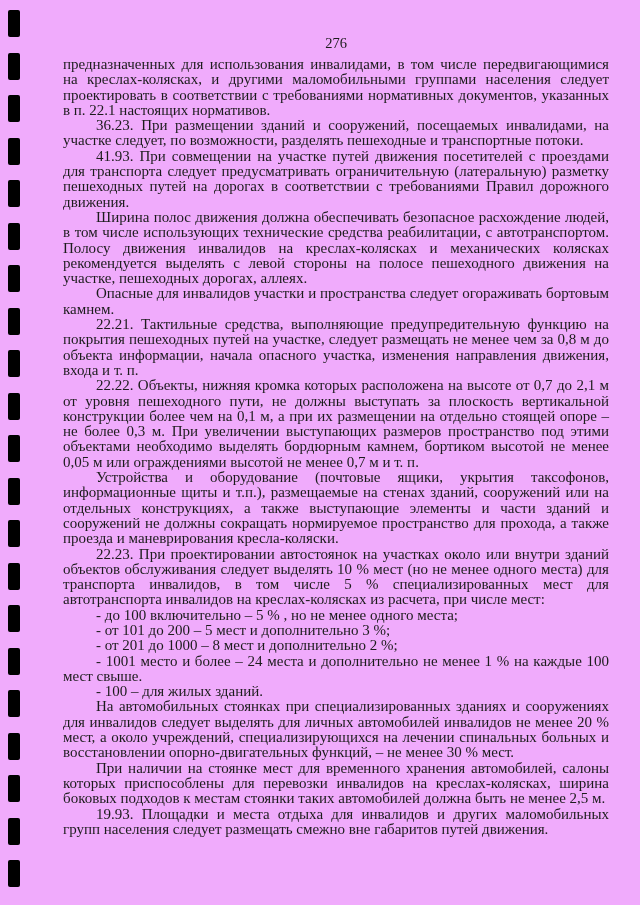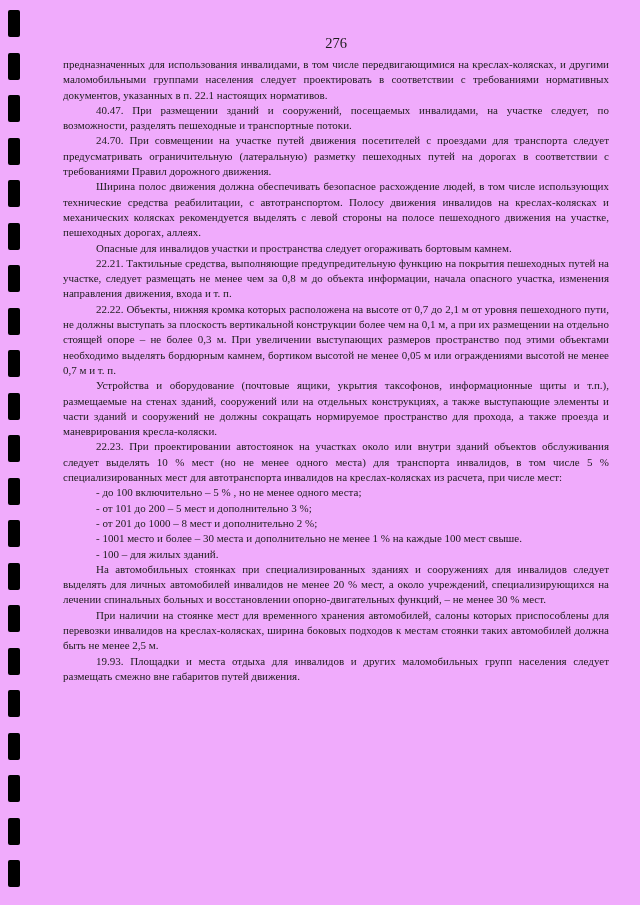--- a/index.html
+++ b/index.html
@@ -31,21 +31,21 @@
     width: 546px;
     text-align: center;
     font-size: 14.5px;
     line-height: 17px;
   }
   .content {
     position: absolute;
     top: 57px;
     left: 63px;
     width: 546px;
-    font-size: 11px;
+    font-size: 15px;
     line-height: 15.3px;
     text-align: justify;
   }
   .content p {
     margin: 0;
     padding: 0;
   }
   .content p.indent {
     text-indent: 33px;
   }
@@ -73,30 +73,30 @@
       <div class="binding-mark" style="top: 647.5px; background: rgb(0, 0, 0);"></div>
       <div class="binding-mark" style="top: 690px; background: rgb(0, 0, 0);"></div>
       <div class="binding-mark" style="top: 732.5px; background: rgb(0, 0, 0);"></div>
       <div class="binding-mark" style="top: 775px; background: rgb(0, 0, 0);"></div>
       <div class="binding-mark" style="top: 817.5px; background: rgb(0, 0, 0);"></div>
       <div class="binding-mark" style="top: 860px; background: rgb(0, 0, 0);"></div>
     </div>
   <div class="page-number">276</div>
   <div class="content" id="paragraphs-container">
       <p class="">предназначенных для использования инвалидами, в том числе передвигающимися на креслах-колясках, и другими маломобильными группами населения следует проектировать в соответствии с требованиями нормативных документов, указанных в п. 22.1 настоящих нормативов.</p>
-      <p class="indent">40.47. При размещении зданий и сооружений, посещаемых инвалидами, на участке следует, по возможности, разделять пешеходные и транспортные потоки.</p>
-      <p class="indent">24.70. При совмещении на участке путей движения посетителей с проездами для транспорта следует предусматривать ограничительную (латеральную) разметку пешеходных путей на дорогах в соответствии с требованиями Правил дорожного движения.</p>
+      <p class="indent">36.23. При размещении зданий и сооружений, посещаемых инвалидами, на участке следует, по возможности, разделять пешеходные и транспортные потоки.</p>
+      <p class="indent">41.93. При совмещении на участке путей движения посетителей с проездами для транспорта следует предусматривать ограничительную (латеральную) разметку пешеходных путей на дорогах в соответствии с требованиями Правил дорожного движения.</p>
       <p class="indent">Ширина полос движения должна обеспечивать безопасное расхождение людей, в том числе использующих технические средства реабилитации, с автотранспортом. Полосу движения инвалидов на креслах-колясках и механических колясках рекомендуется выделять с левой стороны на полосе пешеходного движения на участке, пешеходных дорогах, аллеях.</p>
       <p class="indent">Опасные для инвалидов участки и пространства следует огораживать бортовым камнем.</p>
       <p class="indent">22.21. Тактильные средства, выполняющие предупредительную функцию на покрытия пешеходных путей на участке, следует размещать не менее чем за 0,8 м до объекта информации, начала опасного участка, изменения направления движения, входа и т. п.</p>
       <p class="indent">22.22. Объекты, нижняя кромка которых расположена на высоте от 0,7 до 2,1 м от уровня пешеходного пути, не должны выступать за плоскость вертикальной конструкции более чем на 0,1 м, а при их размещении на отдельно стоящей опоре – не более 0,3 м. При увеличении выступающих размеров пространство под этими объектами необходимо выделять бордюрным камнем, бортиком высотой не менее 0,05 м или ограждениями высотой не менее 0,7 м и т. п.</p>
       <p class="indent">Устройства и оборудование (почтовые ящики, укрытия таксофонов, информационные щиты и т.п.), размещаемые на стенах зданий, сооружений или на отдельных конструкциях, а также выступающие элементы и части зданий и сооружений не должны сокращать нормируемое пространство для прохода, а также проезда и маневрирования кресла-коляски.</p>
       <p class="indent">22.23. При проектировании автостоянок на участках около или внутри зданий объектов обслуживания следует выделять 10 % мест (но не менее одного места) для транспорта инвалидов, в том числе 5 % специализированных мест для автотранспорта инвалидов на креслах-колясках из расчета, при числе мест:</p>
       <p class="indent">- до 100 включительно – 5 % , но не менее одного места;</p>
       <p class="indent">- от 101 до 200 – 5 мест и дополнительно 3 %;</p>
       <p class="indent">- от 201 до 1000 – 8 мест и дополнительно 2 %;</p>
-      <p class="indent">- 1001 место и более – 30 места и дополнительно не менее 1 % на каждые 100 мест свыше.</p>
+      <p class="indent">- 1001 место и более – 24 места и дополнительно не менее 1 % на каждые 100 мест свыше.</p>
       <p class="indent">- 100 – для жилых зданий.</p>
       <p class="indent">На автомобильных стоянках при специализированных зданиях и сооружениях для инвалидов следует выделять для личных автомобилей инвалидов не менее 20 % мест, а около учреждений, специализирующихся на лечении спинальных больных и восстановлении опорно-двигательных функций, – не менее 30 % мест.</p>
       <p class="indent">При наличии на стоянке мест для временного хранения автомобилей, салоны которых приспособлены для перевозки инвалидов на креслах-колясках, ширина боковых подходов к местам стоянки таких автомобилей должна быть не менее 2,5 м.</p>
       <p class="indent">19.93. Площадки и места отдыха для инвалидов и других маломобильных групп населения следует размещать смежно вне габаритов путей движения.</p>
     </div>
 </div>
 
 </body></html>

